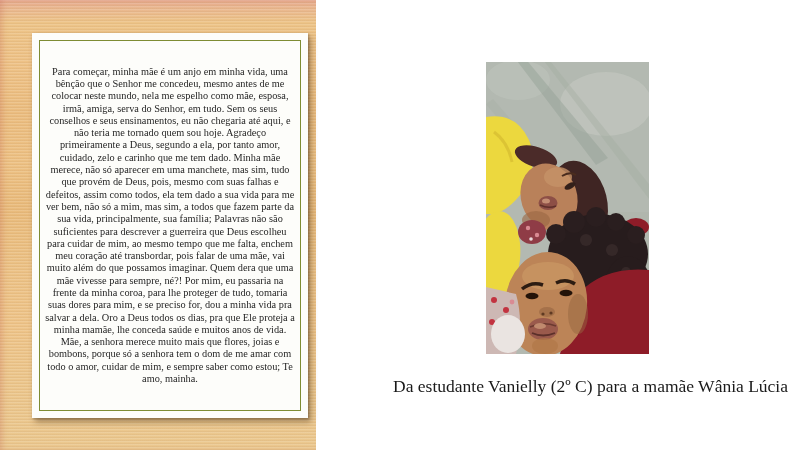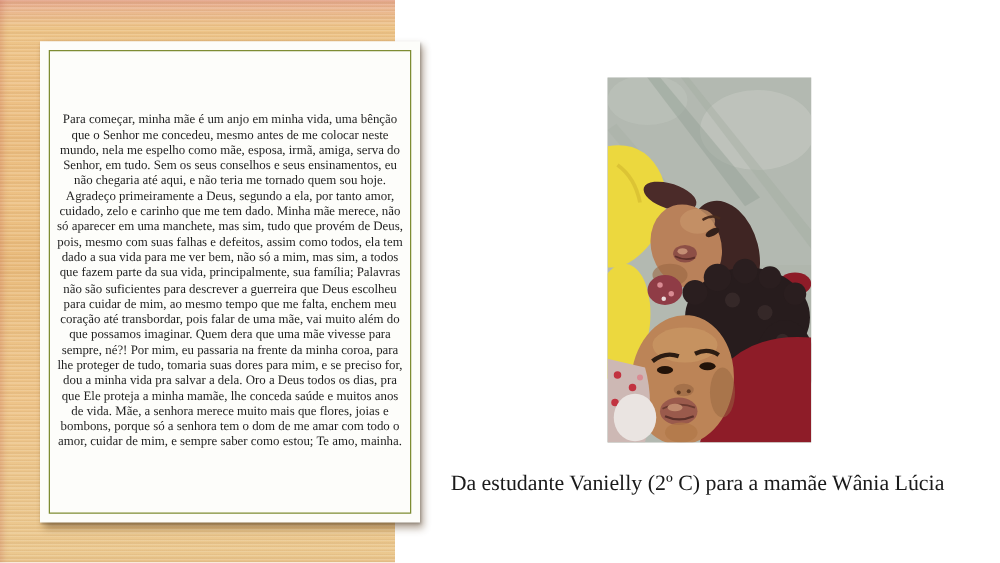--- a/index.html
+++ b/index.html
@@ -17,21 +17,21 @@
         rgba(150,100,50,0.08) 2px, rgba(150,100,50,0.08) 3px),
       linear-gradient(180deg,
         var(--parchment-top) 0%, #eab88f 2%, #edc488 5%, #eec287 14%,
         #ebbd80 25%, #edc184 36%, #e9bb7c 46%, var(--parchment-base) 60%,
         #eec489 72%, #ecc68c 84%, #ebc88f 100%);
     box-shadow: inset 4px 0 6px -2px rgba(190,90,80,0.30);
   }
 
   
   .paper{
-    position:absolute;left:32px;top:33px;width:304px;height:385px;
+    position:absolute;left:32px;top:33px;width:276px;height:385px;
     background:var(--paper);
     box-shadow: 3px 4px 6px rgba(80,50,20,0.45), 1px 1px 2px rgba(0,0,0,0.25);
     text-decoration: underline;
   }
   .paper-border{
     position:absolute;left:7px;top:7px;right:7px;bottom:7px;
     border:1px solid var(--paper-border);
     display:flex;align-items:center;justify-content:center;
   }
   .letter-text{
@@ -41,22 +41,22 @@
   }
 
   
   .photo{
     position:absolute;left:486px;top:62px;width:163px;height:292px;
     overflow:hidden;background:#b3b9b1;
   }
   .photo svg{display:block;width:163px;height:292px;}
 
   .caption{
-    position:absolute;left:316px;top:374px;width:484px;
-    text-align:center;font-size:17.5px;line-height:24px;
+    position:absolute;left:304px;top:374px;width:484px;
+    text-align:right;font-size:17.5px;line-height:24px;
     color:var(--caption-text);
   }
 </style>
 </head>
 <body>
 
 <div class="slide">
 
   <div class="parchment">
     <div class="paper">

